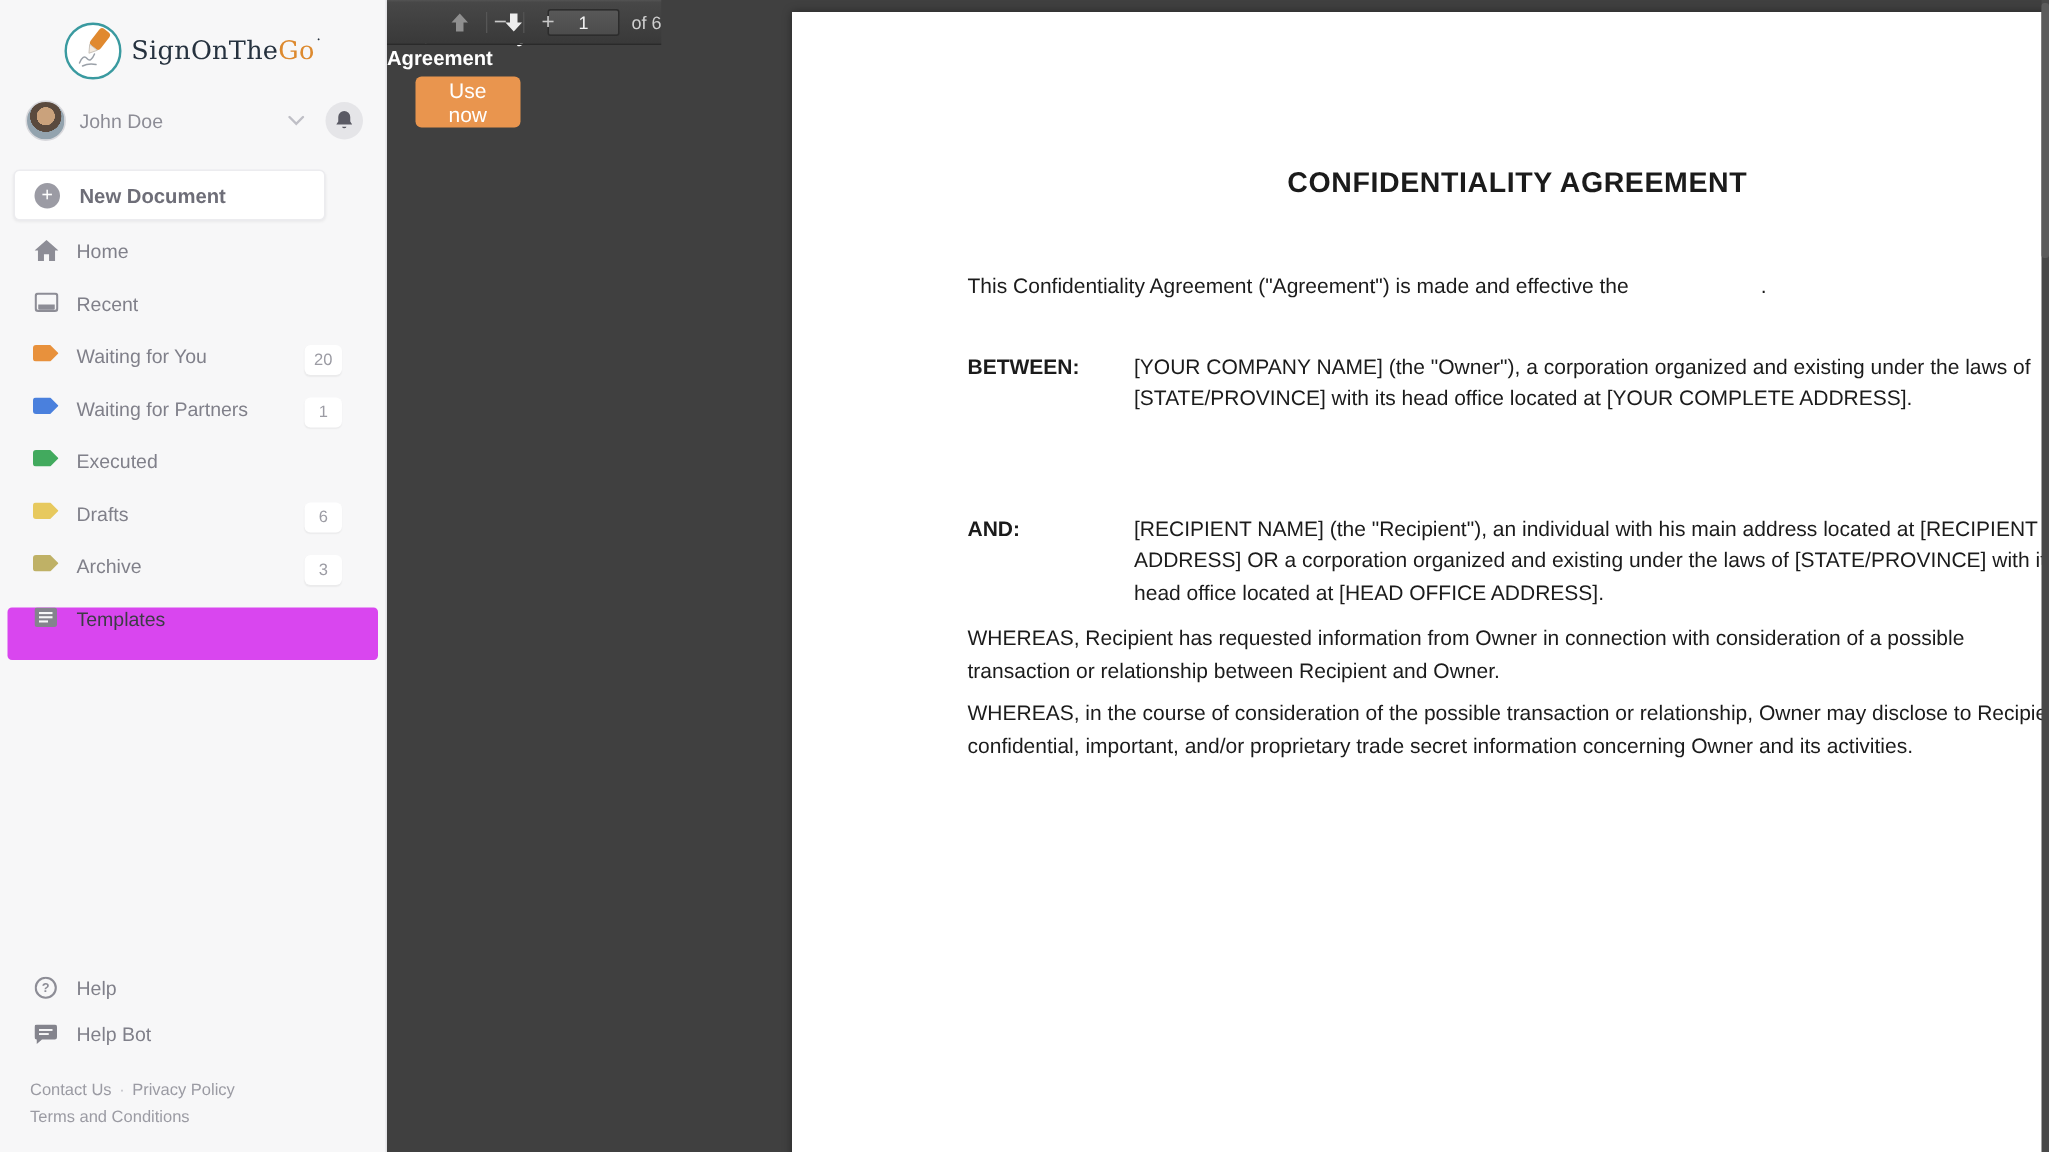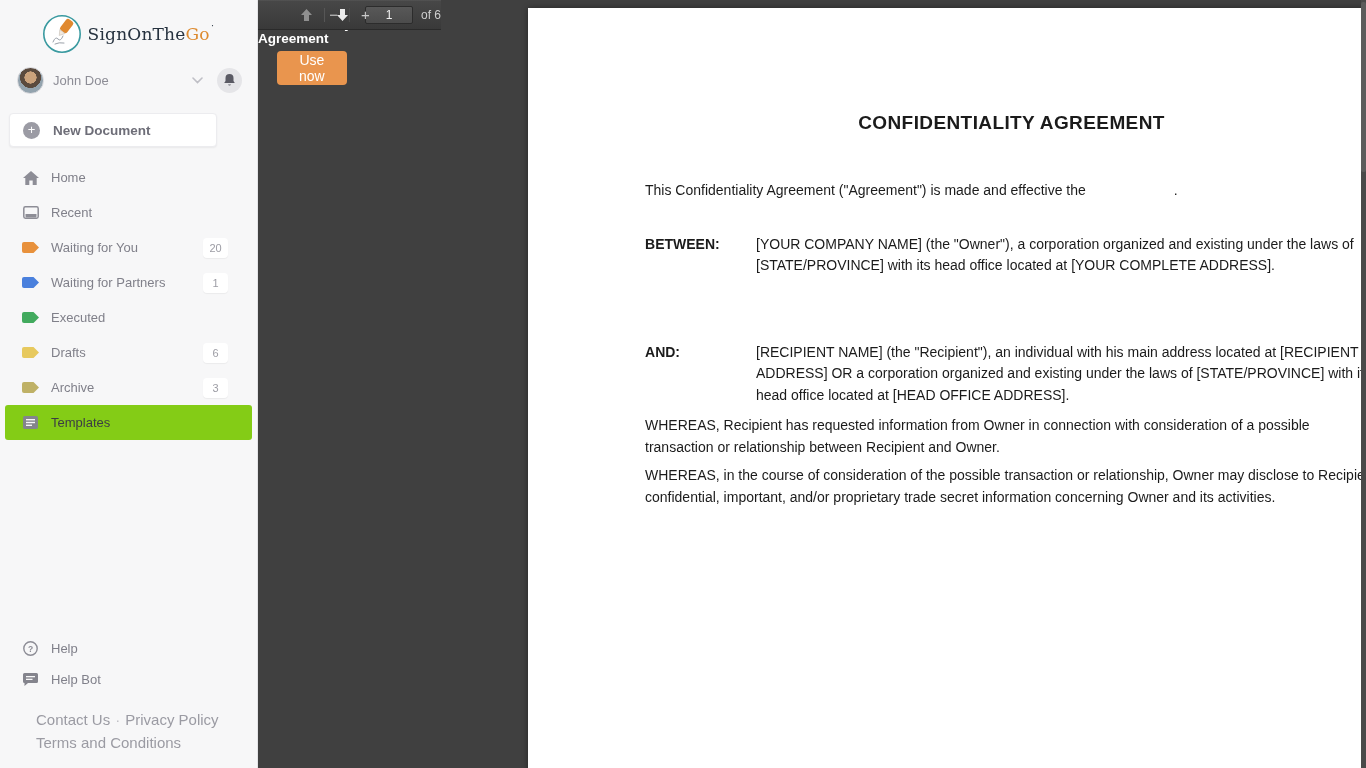--- a/index.html
+++ b/index.html
@@ -21,33 +21,33 @@
   .user-name { font-size:13px; color:#8d8d96; margin-left:9px; flex:1; cursor:pointer; }
   .chevron { color:#bfbfc6; margin-right:14px; cursor:pointer; display:flex; }
   .bell-wrap { width:25px; height:25px; border-radius:50%; background:#e5e5e8; display:flex; align-items:center; justify-content:center; cursor:pointer; }
 
   .new-doc { margin:13px 10px 0 9px; background:#fff; border:1px solid #ececef; border-radius:4px;
              box-shadow:0 1px 2px rgba(0,0,0,0.06); height:34px; display:flex; align-items:center; padding:0 13px; gap:13px; cursor:pointer; width:208px; }
   .plus-circ { width:17px; height:17px; border-radius:50%; background:#9b9ba4; color:#fff; font-size:13px; line-height:16px; text-align:center; flex:none; }
   .new-doc-label { font-size:13.5px; color:#6e6e78;font-weight:bold; }
 
   .nav { margin-top:13px; }
-  .nav-item { height:35px; display:flex; align-items:center; padding-left:22px; position:relative; cursor:pointer; }
-  .nav-item.selected { background:#84cc16; border-radius:3px; margin:0 5px; padding-left:17px; }
+  .nav-item { height:35px; display:flex; align-items:flex-start; padding-left:22px; position:relative; cursor:pointer; }
+  .nav-item.selected { background:#d946ef; border-radius:3px; margin:0 5px; padding-left:17px; }
   .nav-icon { width:17px; display:flex; justify-content:center; color:#8d8d96; flex:none; }
   .nav-label { font-size:13px; color:#80808a; margin-left:12px; }
   .nav-item.selected .nav-label { color:#3c3c44; }
   .nav-badge { position:absolute; right:29px; min-width:25px; text-align:center; background:#fff; border-radius:4px;
                font-size:11px; color:#9c9ca4; padding:4px 5px; box-shadow:0 1px 1px rgba(0,0,0,0.05); }
 
   .sidebar-bottom { position:absolute; left:0; right:0; bottom:17px; }
   .help-item { height:31px; display:flex; align-items:center; padding-left:22px; cursor:pointer; }
   .help-label { font-size:13px; color:#80808a; margin-left:12px; }
   .legal { padding:10px 0 0 20px; }
-  .legal-row { font-size:15px; color:#9b9ba3; margin-top:6px;margin-left:16px; }
+  .legal-row { font-size:11px; color:#9b9ba3; margin-top:6px; }
   .legal a { color:#9b9ba3; text-decoration:none; cursor:pointer; }
   .legal .dot { color:#c0c0c6; margin:0 5px; }
   .copyright { padding:12px 0 0 20px; font-size:11px; color:#bcbcc2; line-height:15px; }
 
   
   .main { flex:1; display:flex; flex-direction:row; min-width:0; }
   .header { height:101px; background:#6b7d99; position:relative; flex:none; }
   .back-btn { position:absolute; left:16px; top:11px; background:none; border:none; color:#fff; cursor:pointer; padding:2px; }
   .header-title { position:absolute; top:16px; left:0; right:0; text-align:center; color:#fff; font-size:13.5px; font-weight:bold; }
   .use-now { position:absolute; left:19px; top:51px; background:#e9954e; border:none; border-radius:4px;

